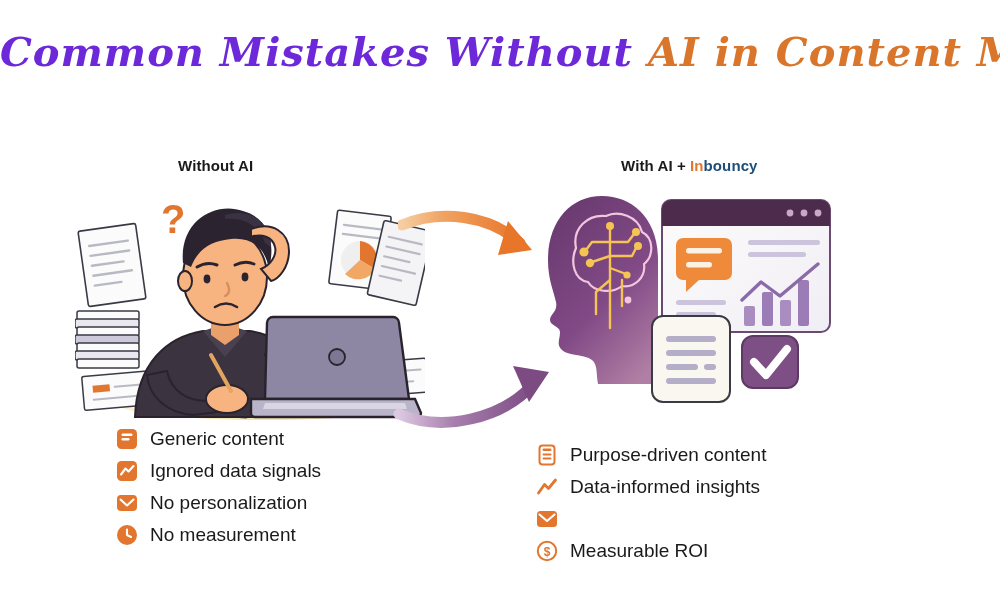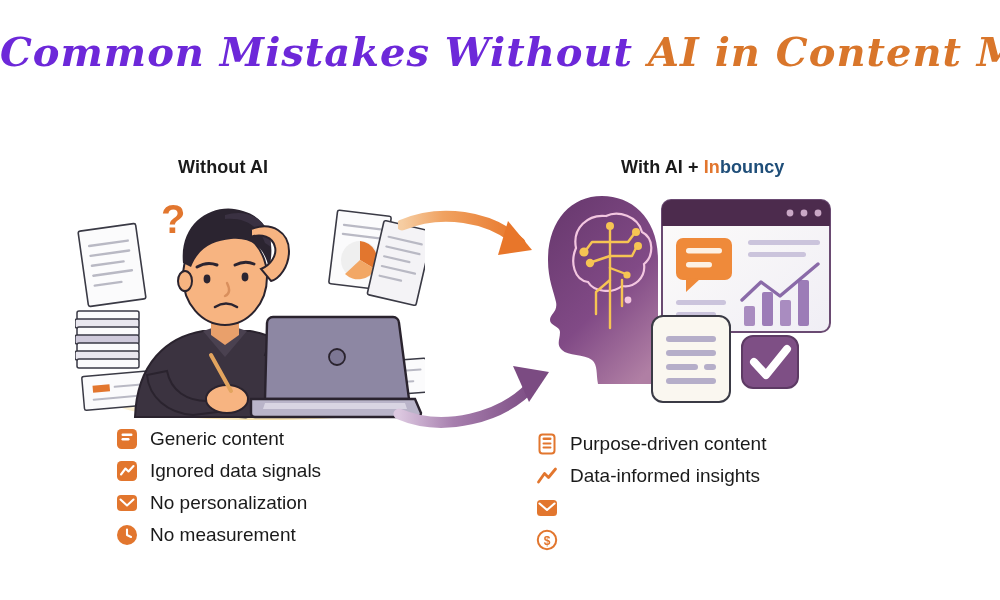--- a/index.html
+++ b/index.html
@@ -22,35 +22,35 @@
     font-weight:700;
     letter-spacing:1px;
     white-space:nowrap;
   }
   .title .part-a{color:#6d28d9;}
   .title .part-b{color:#d9762b;}
 
   
   .col-head{
     position:absolute;
-    font-size:18px;
+    font-size:15px;
     font-weight:700;
     color:#1a1a1a;
     letter-spacing:.1px;
     white-space:nowrap;
   }
   #head-left{left:178px;top:157px;}
   #head-right{left:621px;top:157px;}
   .brand-in{color:#e2762e;}
   .brand-bouncy{color:#1f4e79;}
 
   
   .blist{position:absolute;display:flex;flex-direction:column;gap:9px;}
   #list-left{left:116px;top:427px;justify-content:flex-end;}
-  #list-right{left:536px;top:432px;}
+  #list-right{left:536px;top:443px;}
   .brow{display:flex;align-items:center;gap:12px;height:23px;}
   .brow .label{
     font-size:19px;color:#1a1a1a;font-weight:400;white-space:nowrap;
     line-height:23px;
   }
   .ic{width:22px;height:22px;flex:0 0 22px;display:block;}
 
   
   .illus{position:absolute;}
   #illus-left{left:75px;top:185px;width:350px;height:235px;}
@@ -383,16 +383,17 @@
         <rect x="1" y="3" width="20" height="16" rx="3.5" fill="#e2762e"></rect>
         <path d="M3.5 6.5 L11 13 L18.5 6.5" stroke="#fff" stroke-width="2.1" fill="none" stroke-linecap="round" stroke-linejoin="round"></path>
       </svg>
     </div>
 
     <div class="brow">
       <svg class="ic" viewBox="0 0 22 22" xmlns="http://www.w3.org/2000/svg">
         <circle cx="11" cy="11" r="9.2" fill="none" stroke="#e2762e" stroke-width="2"></circle>
         <text x="11" y="15.6" text-anchor="middle" font-family="Liberation Sans, sans-serif" font-size="12" font-weight="700" fill="#e2762e">$</text>
       </svg>
+      <span class="label">Measurable ROI</span>
     </div>
   </div>
 
 </div>
 
 </body></html>

